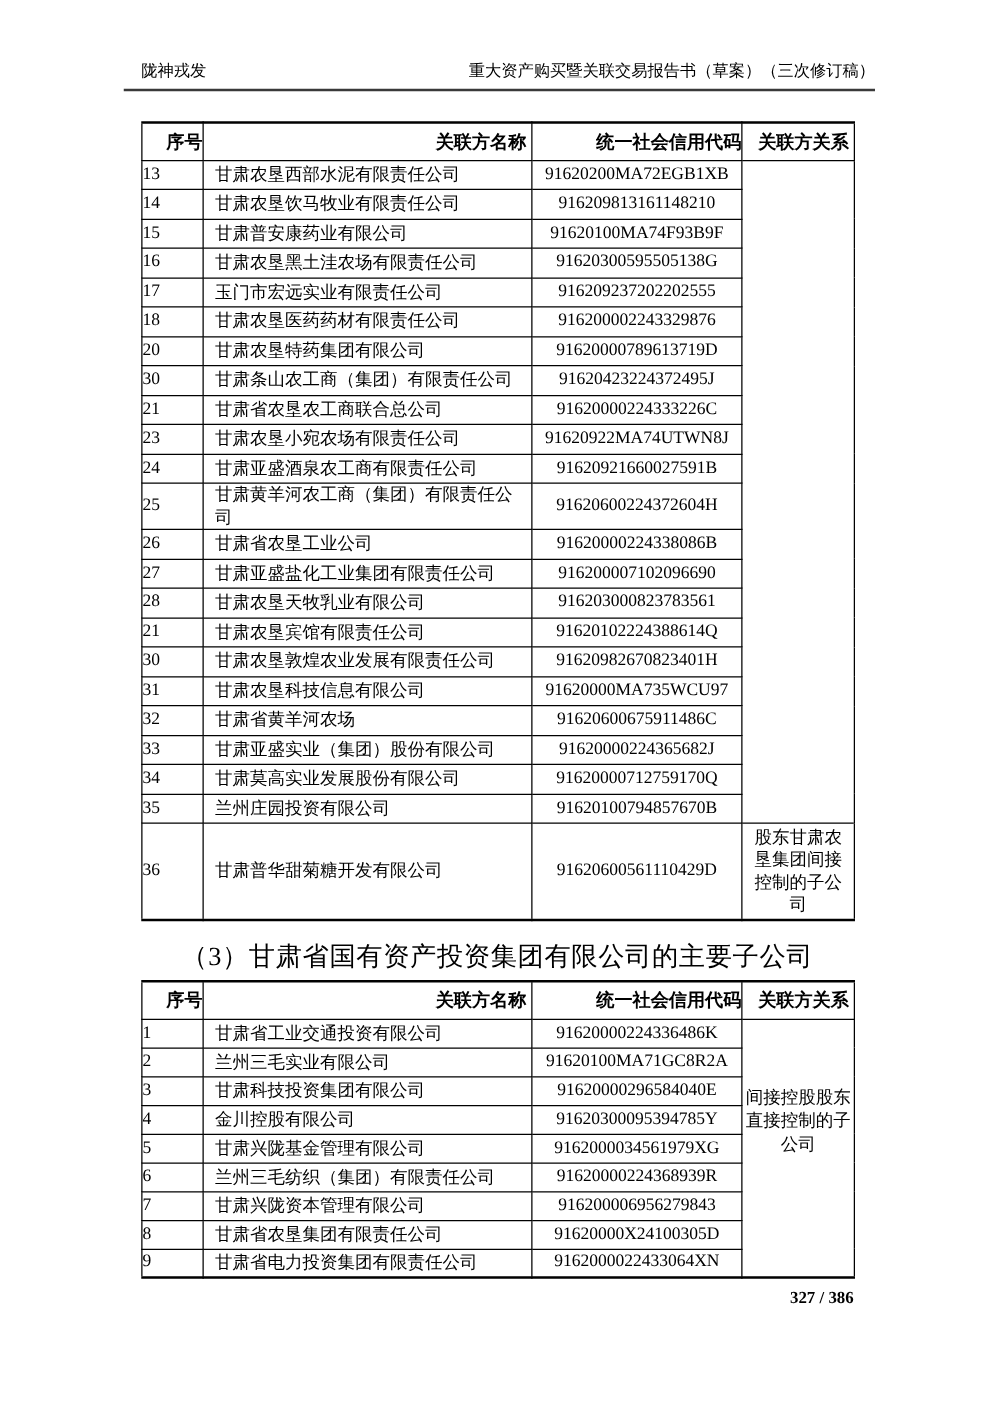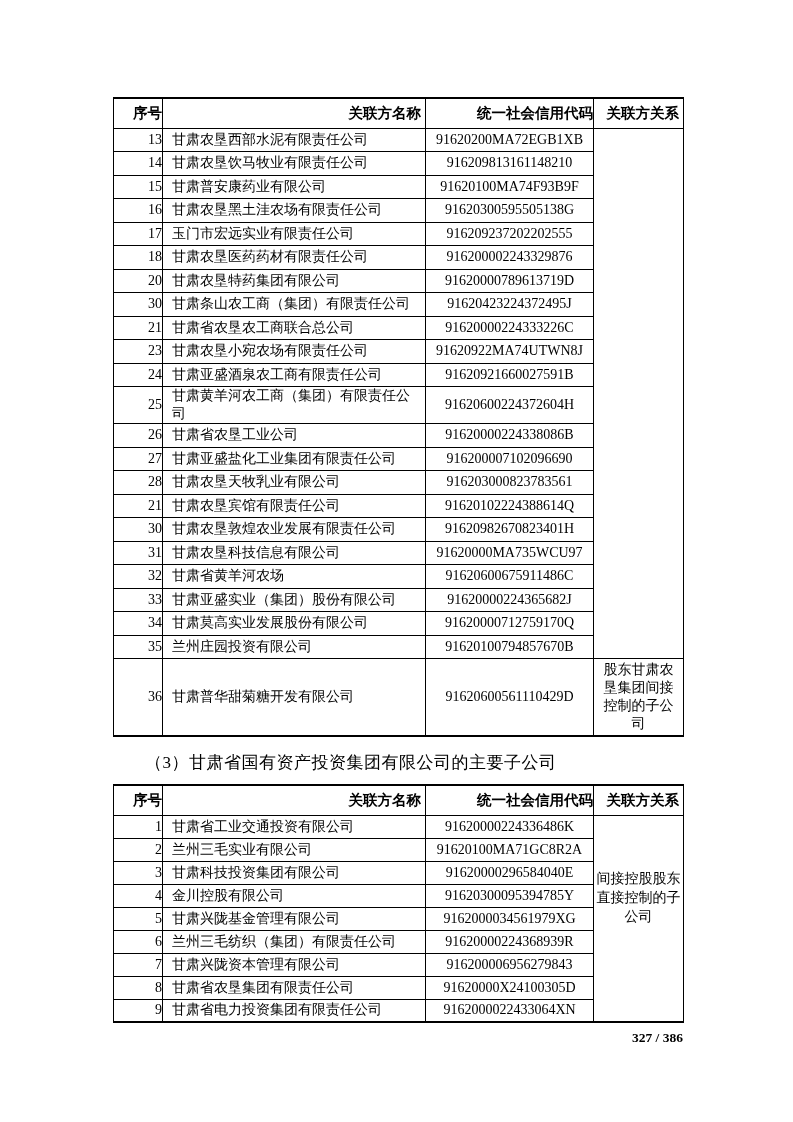--- a/index.html
+++ b/index.html
@@ -24,44 +24,48 @@
   .t1 { top:97px; }
   .t2 { top:784px; }
   .rel-table th, .rel-table td {
     border:1px solid #000; font-size:14px; overflow:hidden;
   }
   .rel-table th { font-size:14.5px; font-weight:bold; text-align:right; }
   .rel-table tr.head { height:30px; }
   .t1 tbody tr.r { height:23.5px; }
   .t2 tbody tr.r { height:23px; }
   .t1 tr.row36 { height:72px; }
-  .c0 { width:49px;  text-align:right; }
+  .c0 { width:49px;  text-align:left; }
   .c1 { width:263px; text-align:left; padding-left:9px; padding-right:4px; }
   .c2 { width:168px; text-align:center; }
   .c3 { width:90px;  text-align:center; padding:2px 4px; }
   td.merged { border-top:none; border-bottom:none; }
   .rel-overlay {
     position:absolute; left:595px; top:869px; width:87px;
     text-align:center; font-size:14px; line-height:19px;
   }
   .section-heading {
     position:absolute; left:145px; top:751px;
-    font-size:17px; letter-spacing:0.5px;
+    font-size:21px; letter-spacing:0.5px;
   }
   .page-number {
     position:absolute; top:1030px; right:110px;
     font-size:13.5px; font-weight:bold;
     font-family:"Liberation Serif","DejaVu Serif",serif;
   }
 </style>
 </head>
 <body>
 
 <div class="page">
 
+  <div class="doc-header">
+    <span class="left">陇神戎发</span>
+    <span class="right">重大资产购买暨关联交易报告书（草案）（三次修订稿）</span>
+  </div>
 
   <table class="rel-table t1">
     <thead>
       <tr class="head">
         <th class="c0">序号</th>
         <th class="c1">关联方名称</th>
         <th class="c2">统一社会信用代码</th>
         <th class="c3">关联方关系</th>
       </tr>
     </thead>

